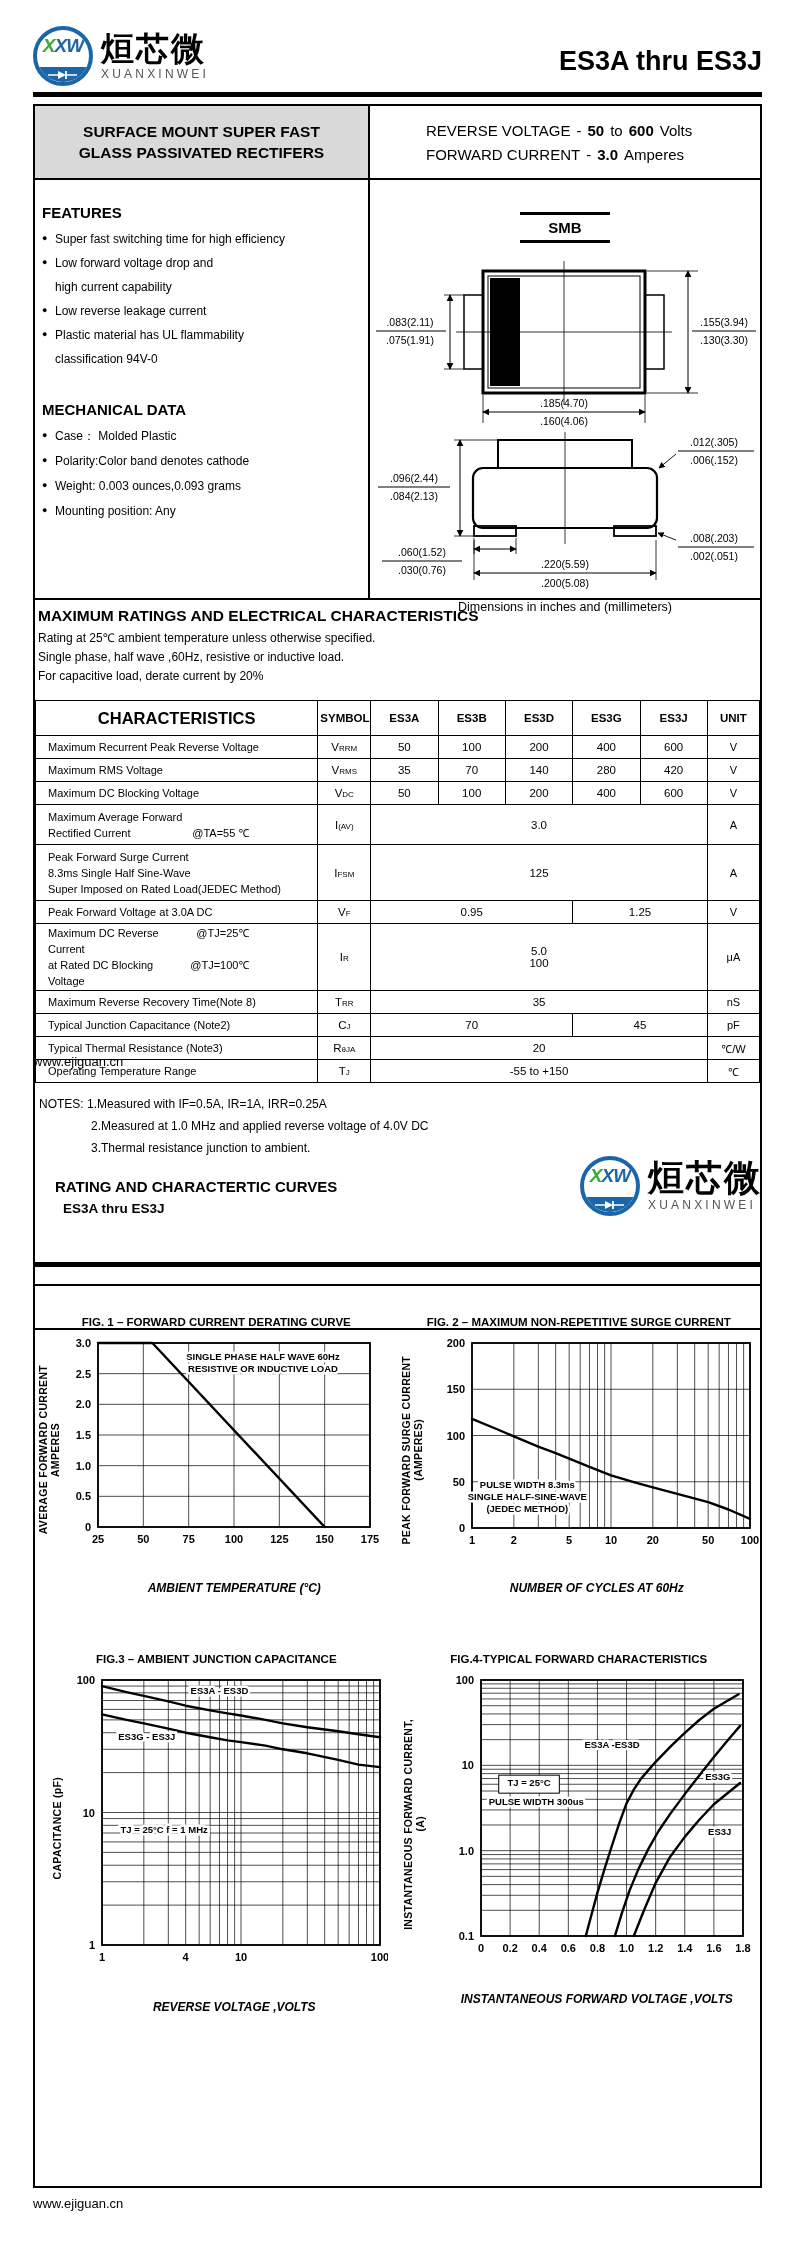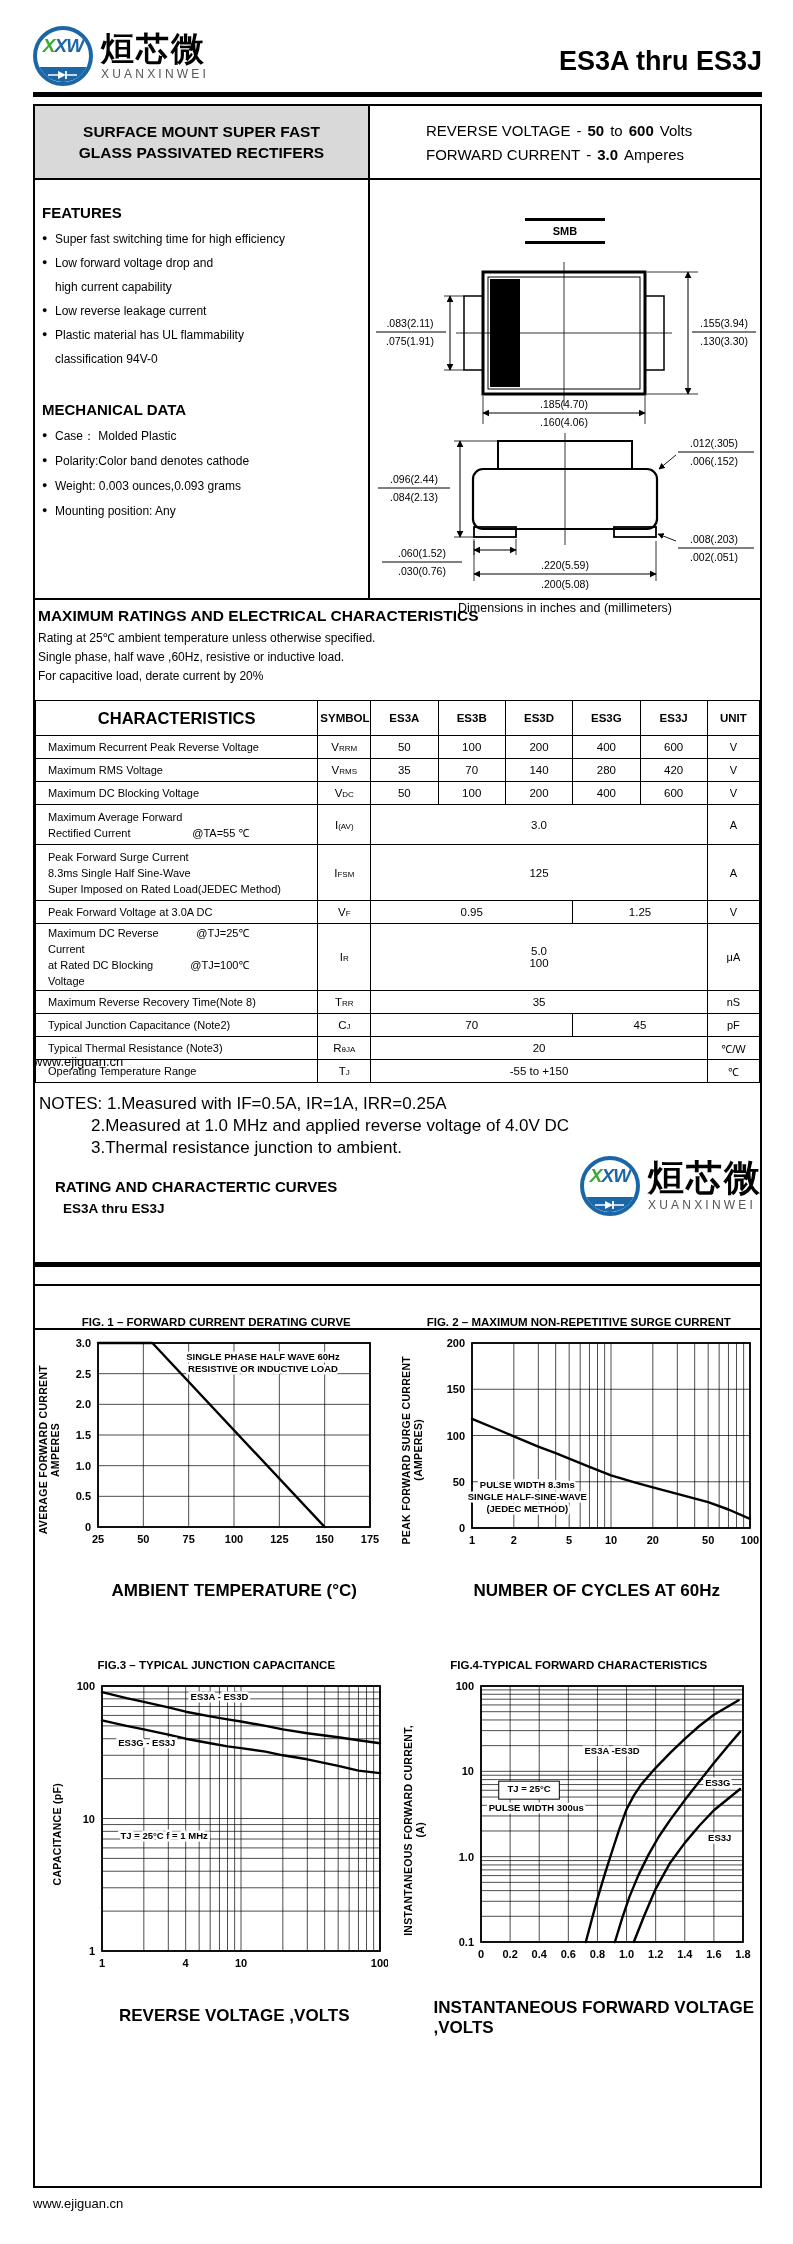--- a/index.html
+++ b/index.html
@@ -28,21 +28,21 @@
   .sv{font-weight:bold;}
   .r2{display:flex;height:418px;border-bottom:2px solid #000;}
   .r2l{width:335px;border-right:2px solid #000;box-sizing:border-box;padding:24px 8px 0 7px;}
   .r2r{flex:1;text-align:center;padding-top:20px;}
   .sechead{font-size:15px;font-weight:bold;margin:0 0 11px 0;}
   .li{display:flex;font-size:12px;margin-bottom:9px;line-height:1.25;}
   .li .b{width:13px;font-size:9px;padding-top:1px;}
   .mech{margin-top:34px;}
   .mech .li{margin-bottom:10px;}
 
-  .smb-badge{display:inline-block;margin-top:18px;font-weight:bold;font-size:11px;border-top:3px solid #000;border-bottom:3px solid #000;padding:4px 28px;}
+  .smb-badge{display:inline-block;margin-top:12px;font-weight:bold;font-size:15px;border-top:3px solid #000;border-bottom:3px solid #000;padding:4px 28px;}
   .pkgsvg{display:block;margin:0 auto;}
   .tv{margin-top:12px;}
   .cap{font-size:12.5px;margin-top:8px;}
   .dim{font-size:10.5px;fill:#000;}
   .pk{stroke:#000;fill:none;}
 
   
   .r3{padding:7px 0 0 0;}
   .rhead{font-size:15.5px;font-weight:bold;margin:0 0 4px 3px;}
   .intro{font-size:12px;margin:0 0 0 3px;line-height:19px;}
@@ -54,21 +54,21 @@
   td.val,{text-align:center;}
   td.val{font-size:11.5px;text-align:center;}
   td.sym{font-size:11.5px;text-align:center;}
   td.unit{font-size:11px;text-align:center;}
   .sub{font-size:8px;}
   .rt tr{height:23px;}
   tr.h2{height:40px;}
   tr.h3r{height:56px;}
   .nline{display:flex;line-height:16px;}
   .cond{margin-left:auto;margin-right:66px;}
-  .notes{font-size:17px;margin:10px 0 0 4px;line-height:22px;}
+  .notes{font-size:12px;margin:10px 0 0 4px;line-height:22px;}
   .notes .ind{padding-left:52px;}
   .foot{position:absolute;left:33px;font-size:13px;}
   .f1{top:1054px;}
   .f2{top:2196px;}
 
   
   .hdr2{position:absolute;left:33px;top:1150px;width:729px;}
   .h2t{font-size:15px;font-weight:bold;margin:28px 0 0 22px;}
   .h2s{font-size:13.5px;font-weight:bold;margin:6px 0 0 30px;}
   .logo2{position:absolute;right:0px;top:6px;}
@@ -76,21 +76,21 @@
   .rule2{top:1262px;}
   .box2{position:absolute;left:33px;top:1284px;width:729px;height:904px;border:2.5px solid #000;box-sizing:border-box;}
   .crow{display:flex;}
   .fig{width:50%;display:flex;flex-direction:column;align-items:center;box-sizing:border-box;}
   .crow1{margin-top:30px;}
   .crow2{margin-top:58px;}
   .ftitle{font-size:11.5px;font-weight:bold;margin-bottom:5px;}
   .frow{display:flex;align-items:center;}
   .ylab{display:flex;flex-direction:row;align-items:center;width:26px;justify-content:center;}
   .ylab span{writing-mode:vertical-rl;transform:rotate(180deg);font-size:10.5px;font-weight:bold;letter-spacing:.3px;line-height:12px;}
-  .xlab{font-size:17px;font-weight:bold;margin-top:14px;padding-left:36px;}
+  .xlab{font-size:12px;font-weight:bold;margin-top:14px;padding-left:36px;font-style:italic;}
   .tick{font-weight:bold;font-size:11px;fill:#000;}
   .ann{font-weight:bold;font-size:9.5px;fill:#000;paint-order:stroke;stroke:#fff;stroke-width:5px;}
 </style>
 </head>
 <body>
 
 <div class="page">
 
   <div class="hdr1">
     <div class="logo">
@@ -528,21 +528,21 @@
               <text x="102.31366120541323" y="155.225" text-anchor="middle" class="ann">PULSE WIDTH 8.3ms</text>
               <text x="102.31366120541323" y="167.225" text-anchor="middle" class="ann">SINGLE HALF-SINE-WAVE</text>
               <text x="102.31366120541323" y="179.225" text-anchor="middle" class="ann">(JEDEC METHOD)</text>
             </svg>
         </div>
         <div class="xlab">NUMBER OF CYCLES AT 60Hz</div>
       </div>
     </div>
     <div class="crow crow2">
       <div class="fig">
-        <div class="ftitle">FIG.3 – TYPICAL JUNCTION CAPACITANCE</div>
+        <div class="ftitle">FIG.3 – AMBIENT JUNCTION CAPACITANCE</div>
         <div class="frow">
           <div class="ylab">
               <span>CAPACITANCE (pF)</span>
             </div>
           <svg width="318" height="316" viewBox="0 0 318 316">
               <line x1="32" y1="10" x2="32" y2="275" stroke="#000" stroke-width="0.7"></line>
               <line x1="115.68633879458677" y1="10" x2="115.68633879458677" y2="275" stroke="#000" stroke-width="0.7"></line>
               <line x1="171" y1="10" x2="171" y2="275" stroke="#000" stroke-width="0.7"></line>
               <line x1="310" y1="10" x2="310" y2="275" stroke="#000" stroke-width="0.7"></line>
               <line x1="73.8431693972934" y1="10" x2="73.8431693972934" y2="275" stroke="#000" stroke-width="0.7"></line>

